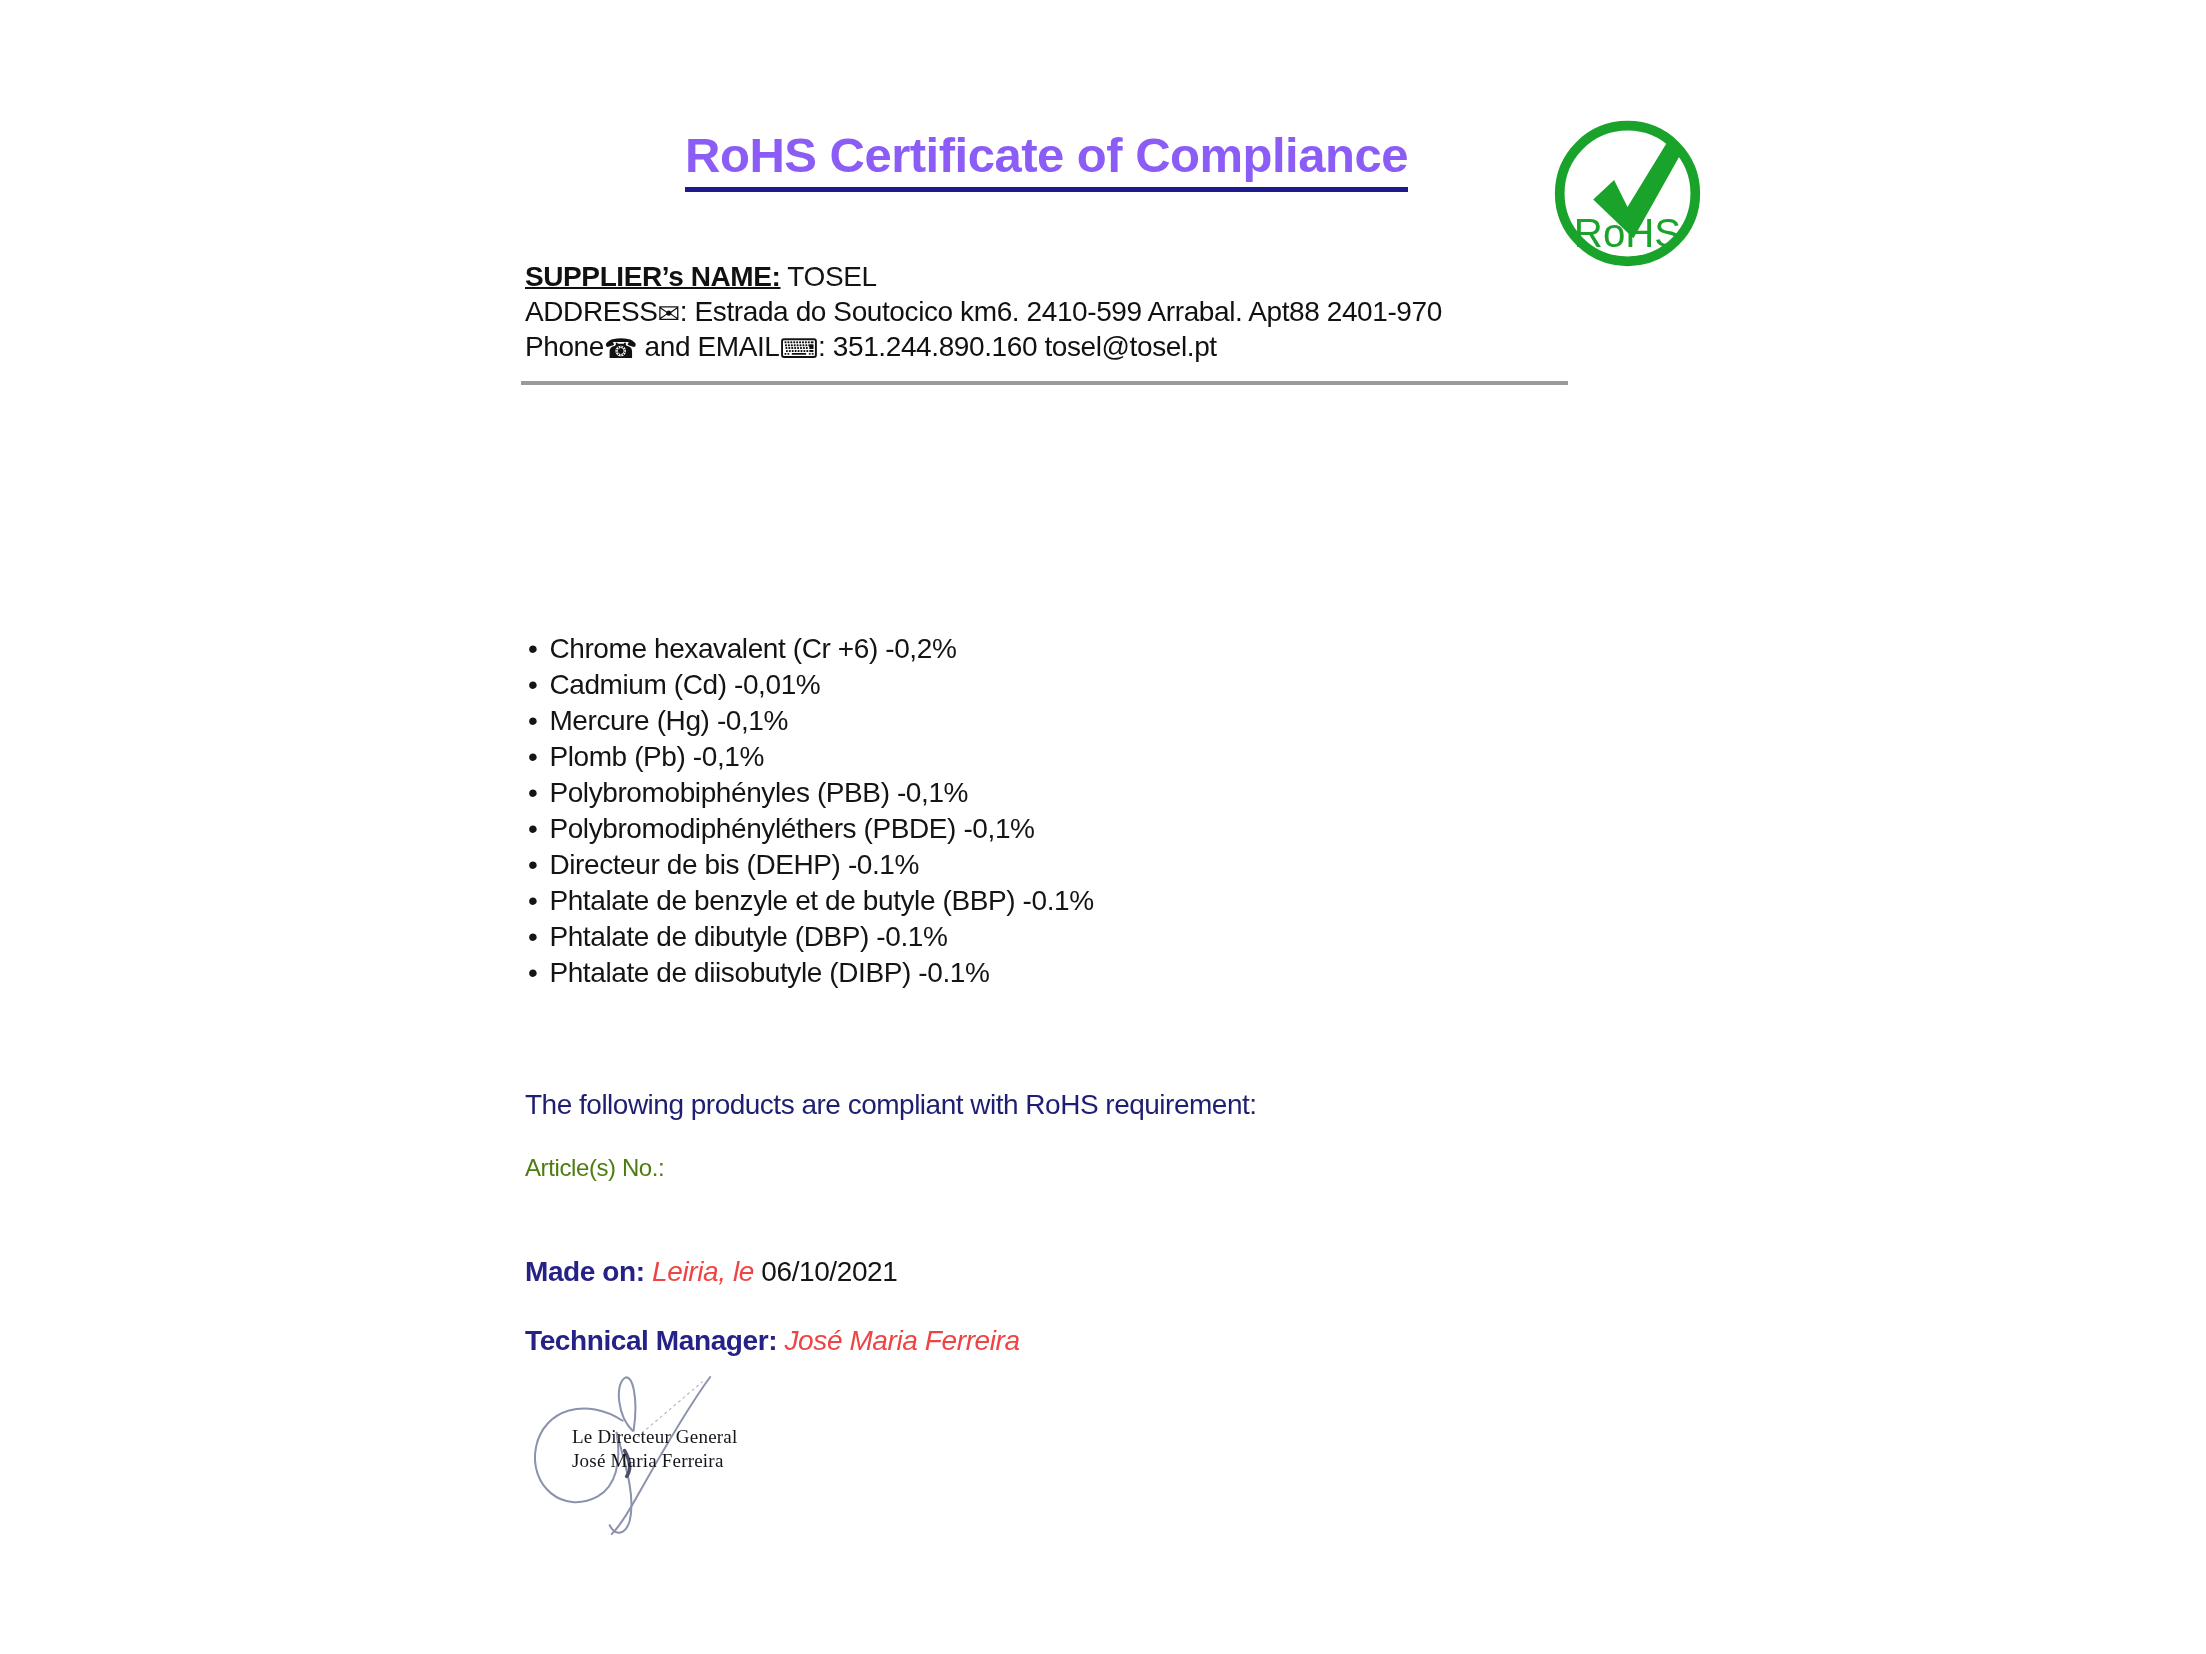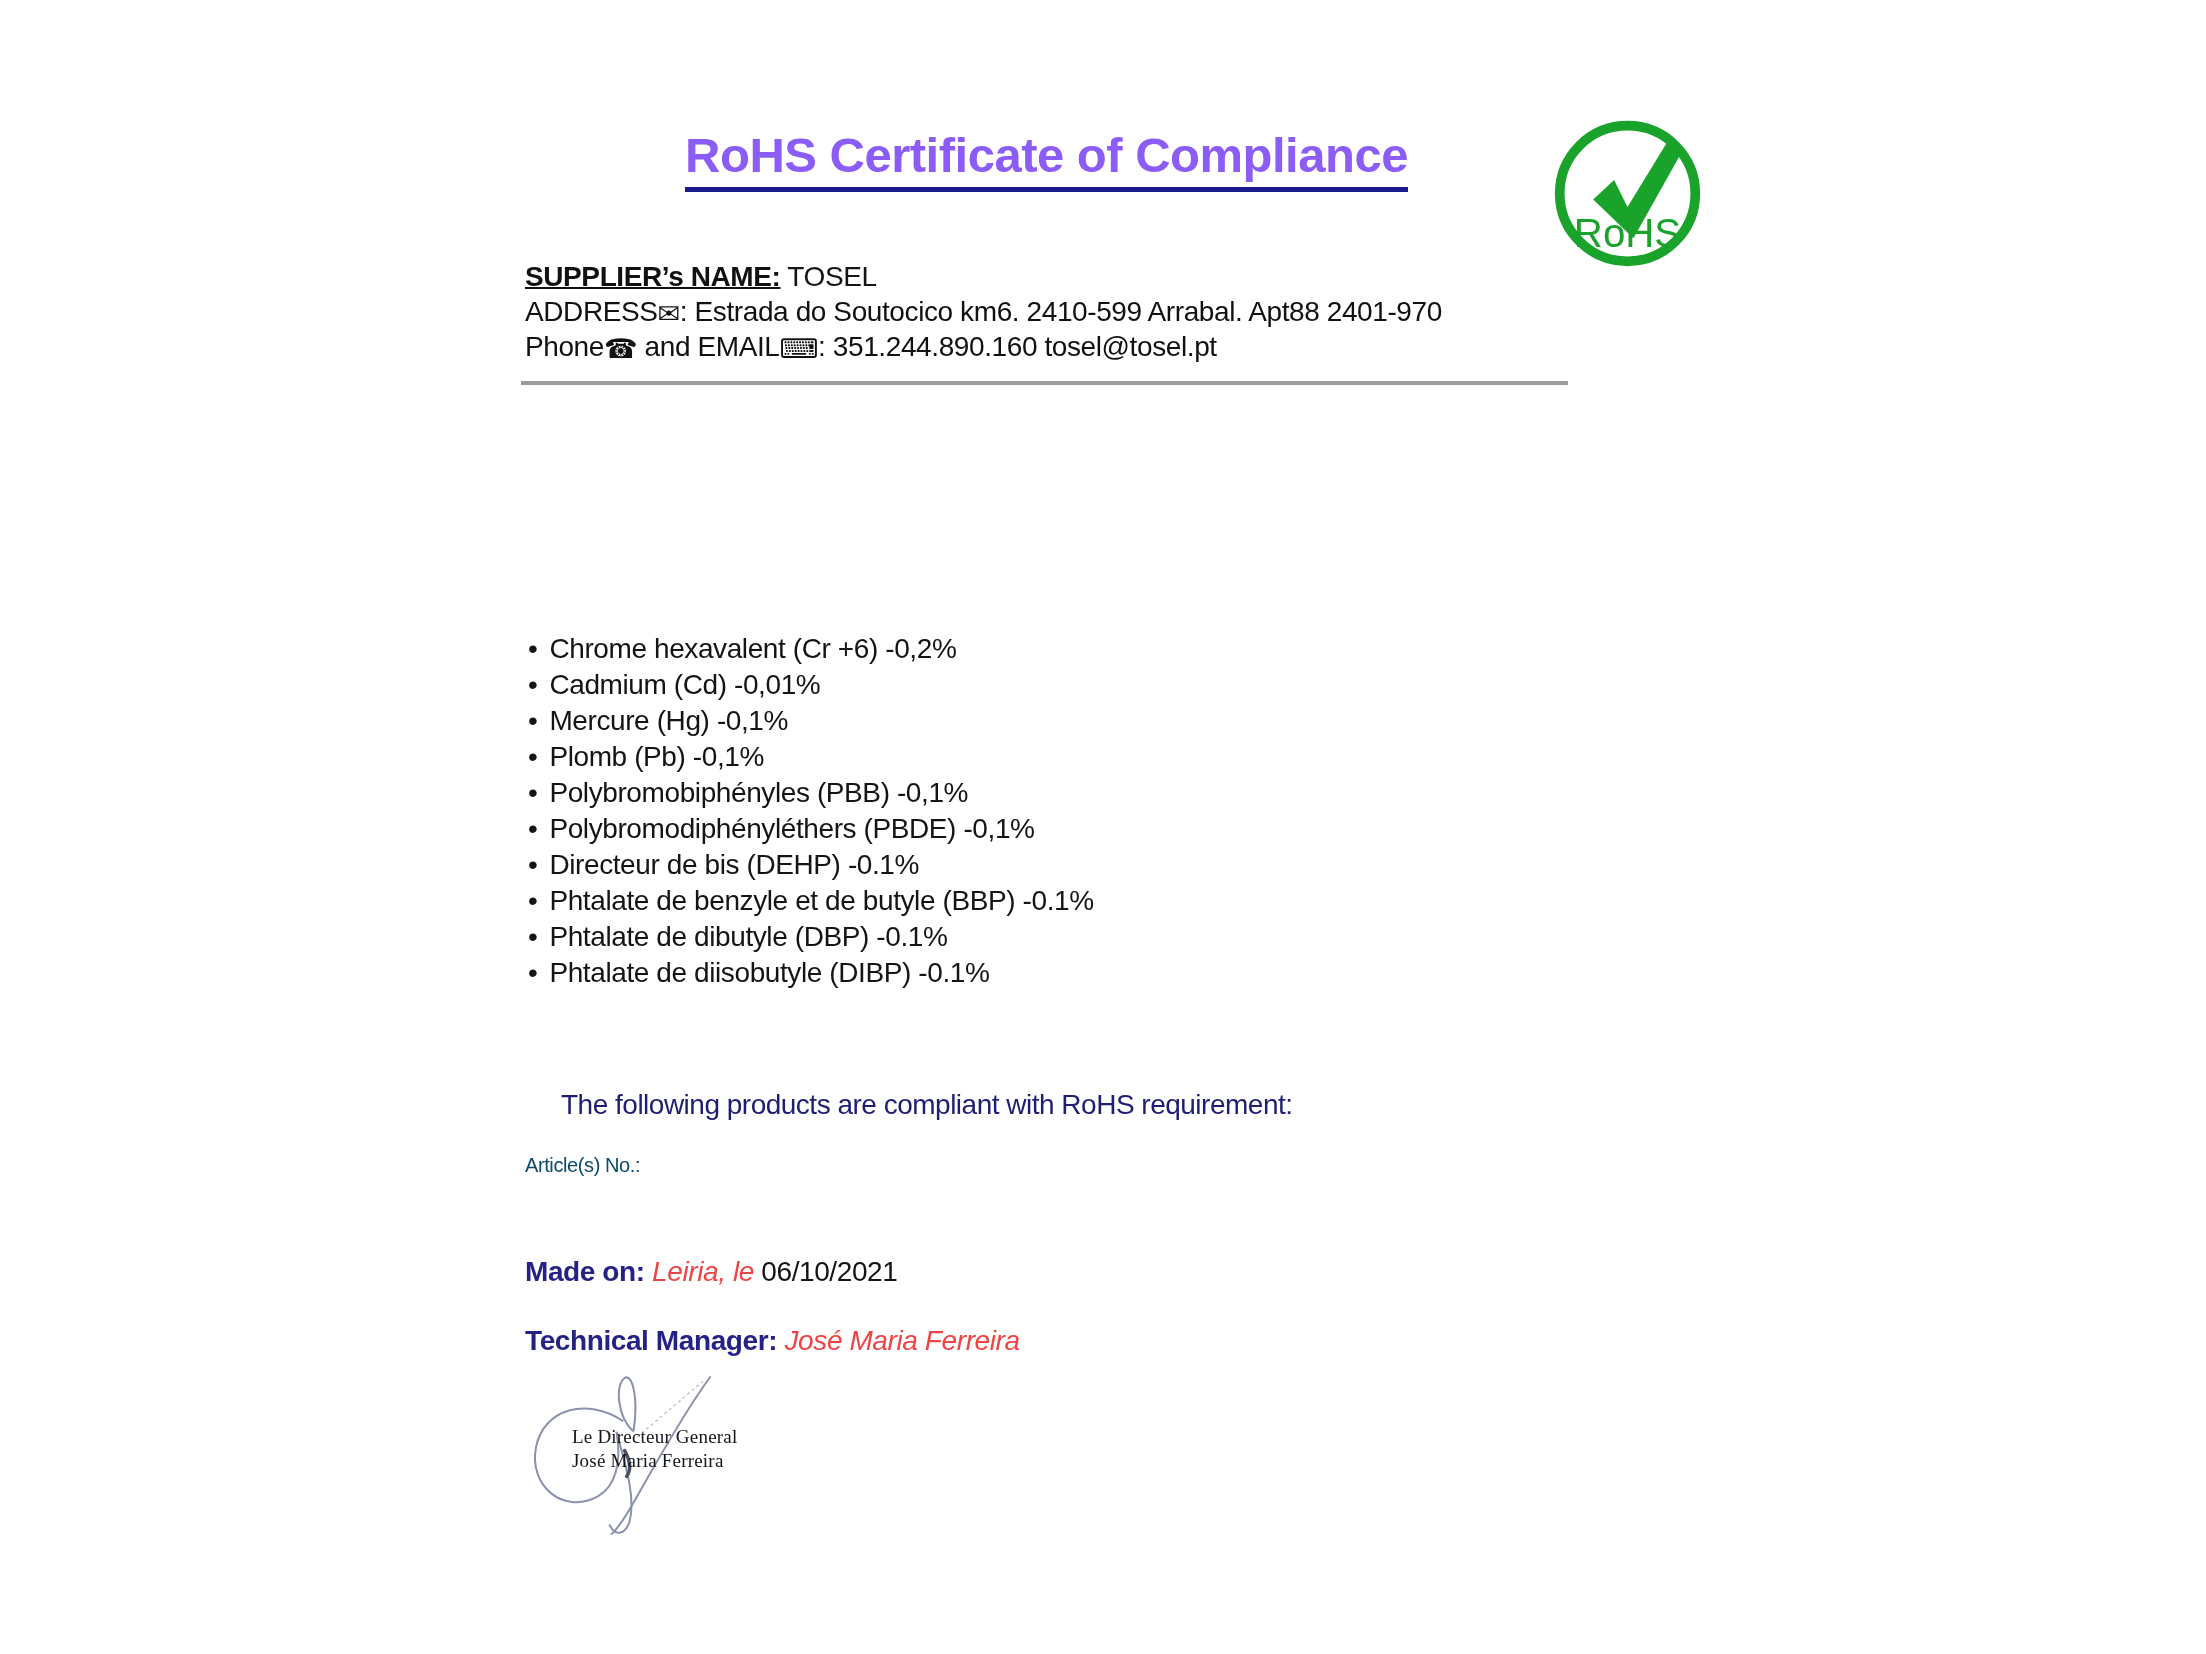--- a/index.html
+++ b/index.html
@@ -44,25 +44,25 @@
   
   .substances{
     position:absolute;left:528px;top:631px;width:995px;
     list-style:none;margin:0;padding:0;
     font-size:28px;line-height:36px;letter-spacing:-0.4px;color:#141414;
   }
   .substances li::before{content:"\2022";margin-right:12px;}
   
   .compliance{
     position:absolute;left:525px;top:1089px;
-    font-size:28px;letter-spacing:-0.5px;color:#1e1e73;white-space:nowrap;margin-left:36px;
+    font-size:28px;letter-spacing:-0.5px;color:#1e1e73;white-space:nowrap;
   }
   .articles{
     position:absolute;left:525px;top:1154px;
-    font-size:20px;letter-spacing:-0.4px;color:#0c4a6e;
+    font-size:24px;letter-spacing:-0.4px;color:#4d7c0f;
   }
   
   .made-on{position:absolute;left:525px;top:1256px;font-size:28px;letter-spacing:-0.4px;}
   .tech-mgr{position:absolute;left:525px;top:1325px;font-size:28px;letter-spacing:-0.4px;}
   .navy-label{font-weight:bold;color:#252287;}
   .italic-val{font-style:italic;color:#ef4444;}
   .plain-val{color:#141414;}
   
   .sig-svg{position:absolute;left:517px;top:1375px;width:259px;height:184px;}
   .sig-caption{

